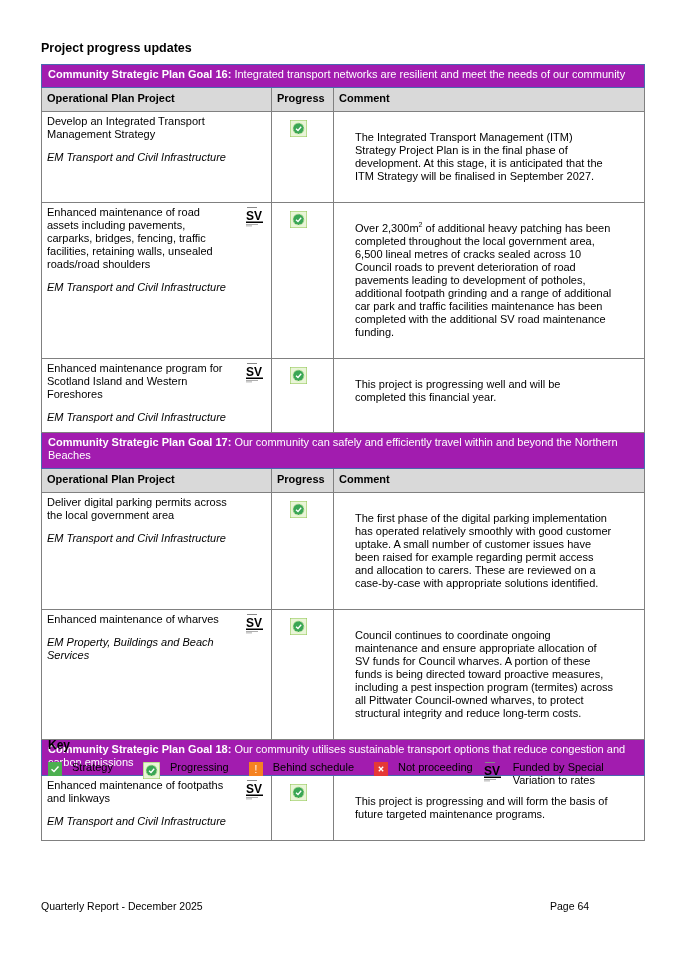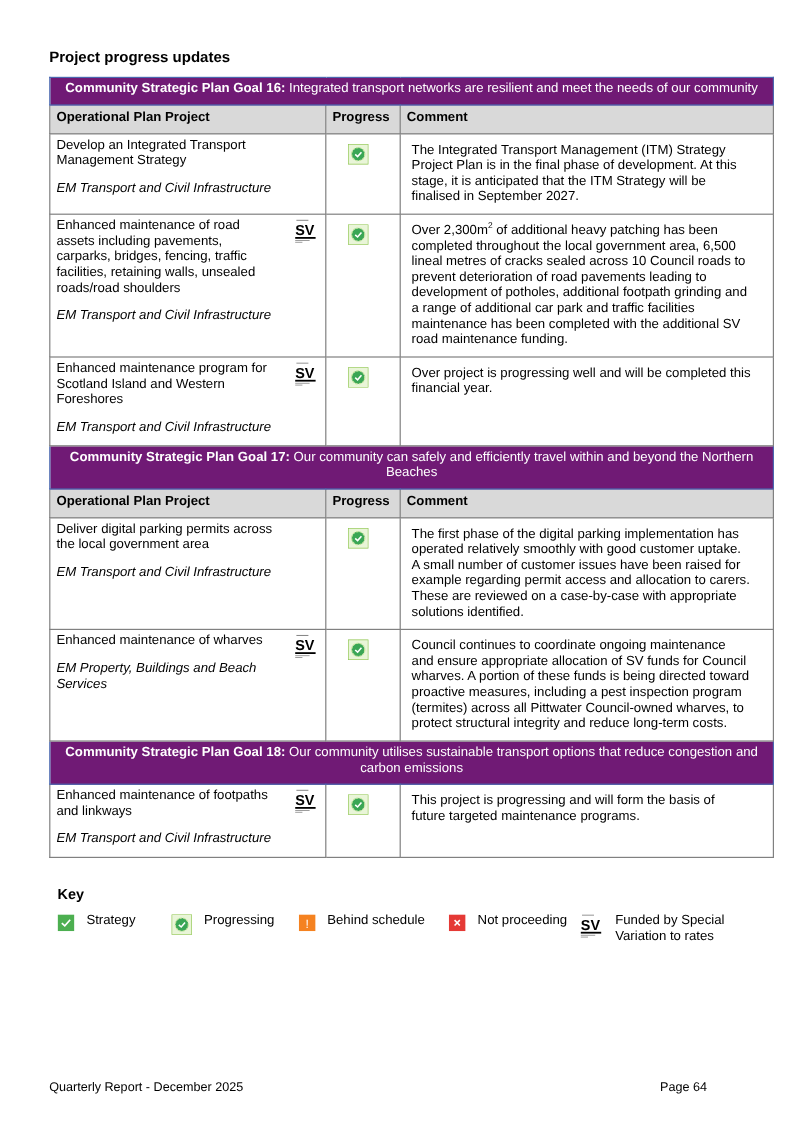--- a/index.html
+++ b/index.html
@@ -1,29 +1,29 @@
 <!DOCTYPE html>
 <html><head>
 <meta charset="utf-8">
 <style>
   html, body { margin: 0; padding: 0; background: #ffffff; }
   body { width: 675px; height: 955px; position: relative; font-family: "Liberation Sans", sans-serif; color: #000; }
   .page-title { position: absolute; left: 41px; top: 41px; font-size: 12.5px; font-weight: bold; }
   table.prog { position: absolute; left: 41px; top: 64px; width: 603px; border-collapse: collapse; font-size: 11px; line-height: 13px; table-layout: fixed; }
   table.prog td { border: 1px solid #808080; vertical-align: top; padding: 3px 14px 3px 5px; }
-  tr.goal td { background: #701a75; color: #ffffff; padding: 3px 6px 6px 6px; border-color: #4a68b0; text-align: center; }
+  tr.goal td { background: #a21caf; color: #ffffff; padding: 3px 6px 6px 6px; border-color: #4a68b0; }
   tr.goal .goal-lead { font-weight: bold; }
   tr.hdr td { background: #d9d9d9; font-weight: bold; padding: 4px 5px 6px 5px; margin-top: 26px; }
   .proj-cell { position: relative; }
   .proj-name { padding-right: 26px; }
   .proj-owner { font-style: italic; margin-top: 10px; }
   .sv-badge { position: absolute; right: 6px; top: 4px; width: 20px; height: 20px; }
   .prog-cell { text-align: center; }
   .progress-icon { display: inline-block; margin-top: 5px; }
-  .comment p { margin: 4px; }
+  .comment p { margin: 16px; }
   .key-title { position: absolute; left: 48px; top: 738px; font-size: 12px; font-weight: bold; }
   .key-row { position: absolute; left: 48px; top: 761px; display: flex; align-items: flex-start; font-size: 11px; line-height: 13px; }
   .key-item { display: flex; align-items: flex-start; margin-right: 16px; }
   .key-item .kicon { margin-right: 10px; margin-top: 1px; }
   .footer-left { position: absolute; left: 41px; top: 900px; font-size: 10.5px; }
   .footer-right { position: absolute; left: 550px; top: 900px; font-size: 10.5px; }
   sup { font-size: 7px; line-height: 0; }
 </style>
 </head>
 <body>
@@ -101,21 +101,21 @@
 </span>
         </td>
         <td class="prog-cell"><span class="progress-icon">
   <svg width="17" height="17" viewBox="0 0 17 17">
               <rect width="17" height="17" fill="#e9f5d8" stroke="#8bc34a"></rect>
               <circle cx="8.5" cy="8.5" r="5.5" fill="#3aa655" stroke="#c8e6a0" stroke-dasharray="2 1"></circle>
               <path d="M6 8.7 L8 10.5 L11.2 6.8" stroke="#fff" stroke-width="1.3" fill="none"></path>
             </svg>
 </span></td>
         <td class="comment">
-          <p><span>Over project is progressing well and will be completed this financial year.</span></p>
+          <p><span>This project is progressing well and will be completed this financial year.</span></p>
         </td>
       </tr>
       <tr class="goal">
         <td colspan="3"><span class="goal-lead">Community Strategic Plan Goal 17:</span><span> Our community can safely and efficiently travel within and beyond the Northern Beaches</span></td>
       </tr>
       <tr class="hdr">
         <td>Operational Plan Project</td>
         <td>Progress</td>
         <td>Comment</td>
       </tr>

